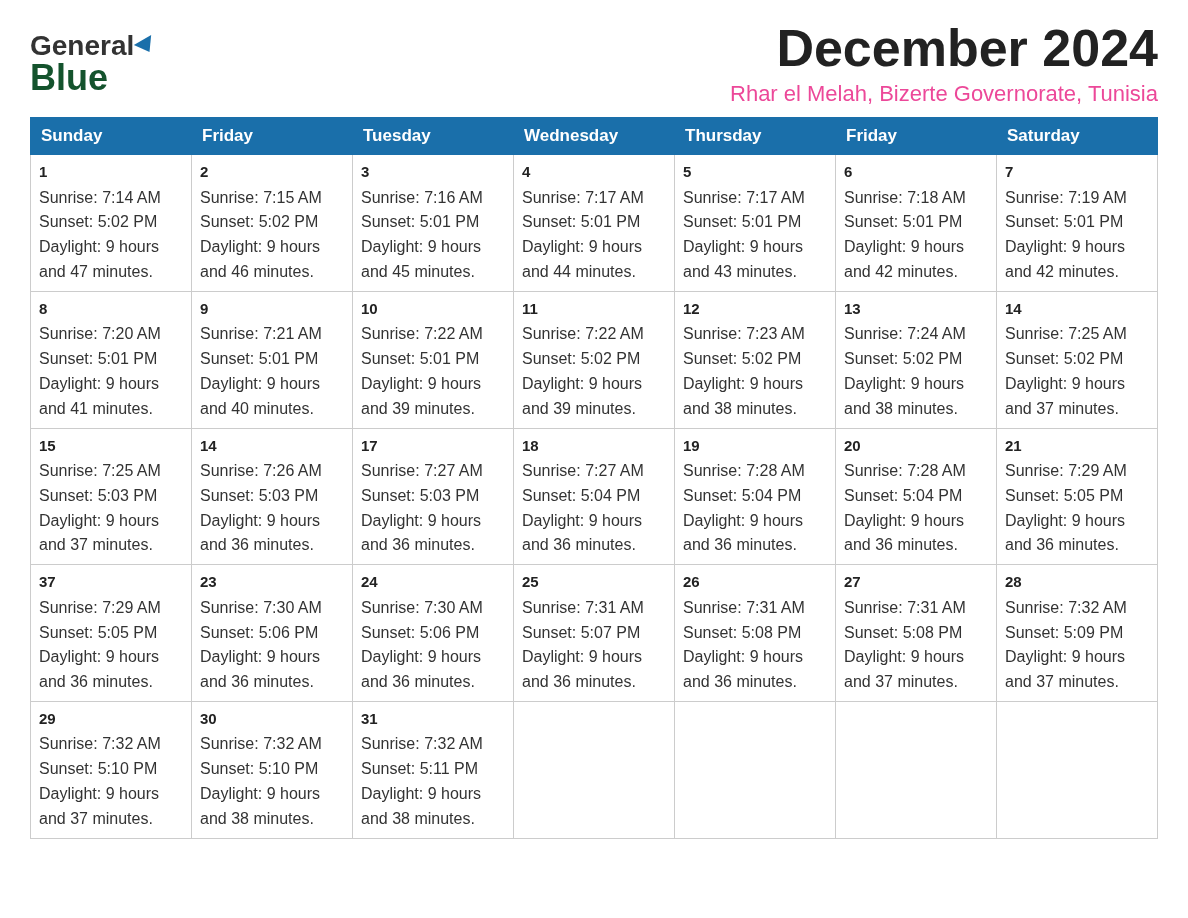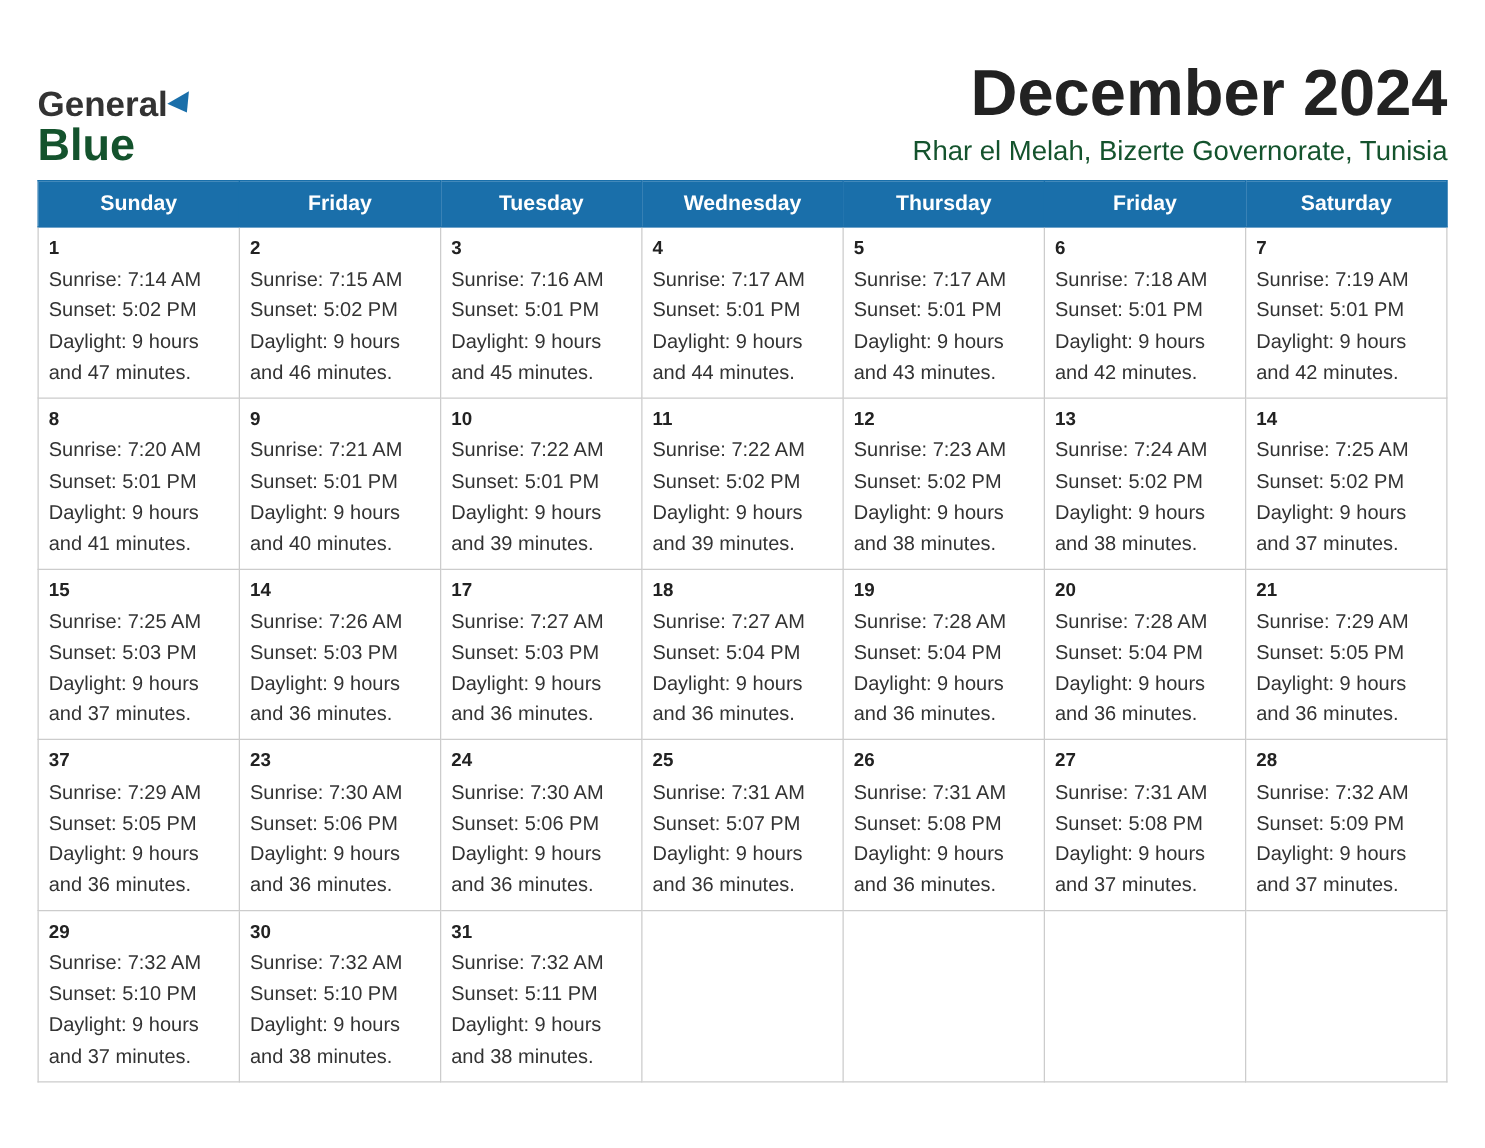--- a/index.html
+++ b/index.html
@@ -6,21 +6,21 @@
     body {
       font-family: Arial, sans-serif;
       background: #fff;
       width: 1188px;
       min-height: 918px;
       padding: 20px 30px;
     }
     .header {
       display: flex;
       justify-content: space-between;
-      align-items: flex-end;
+      align-items: center;
       margin-bottom: 10px;
     }
     .logo {
       display: flex;
       flex-direction: column;
       align-items: flex-start;
     }
     .logo-general {
       font-size: 28px;
       font-weight: bold;
@@ -43,45 +43,44 @@
       margin-left: 2px;
       vertical-align: middle;
       transform: rotate(-30deg);
     }
     .logo-row {
       display: flex;
       align-items: center;
     }
     .title-section {
       text-align: right;
-      margin-top: 27px;
     }
     .month-title {
       font-size: 52px;
       font-weight: bold;
       color: #222;
       line-height: 1.1;
     }
     .location {
       font-size: 22px;
-      color: #14532d;
+      color: #ec4899;
       margin-top: 4px;
     }
     .calendar {
       width: 100%;
       border-collapse: collapse;
       margin-top: 10px;
     }
     .calendar th {
       background-color: #1a6faa;
       color: #fff;
       font-size: 17px;
       font-weight: bold;
       padding: 8px 10px;
-      text-align: center;
+      text-align: left;
       border: 1px solid #1a6faa;
     }
     .calendar td {
       border: 1px solid #ccc;
       vertical-align: top;
       padding: 6px 8px;
       width: 14.28%;
       font-size: 13.5px;
       color: #222;
       line-height: 1.5;

